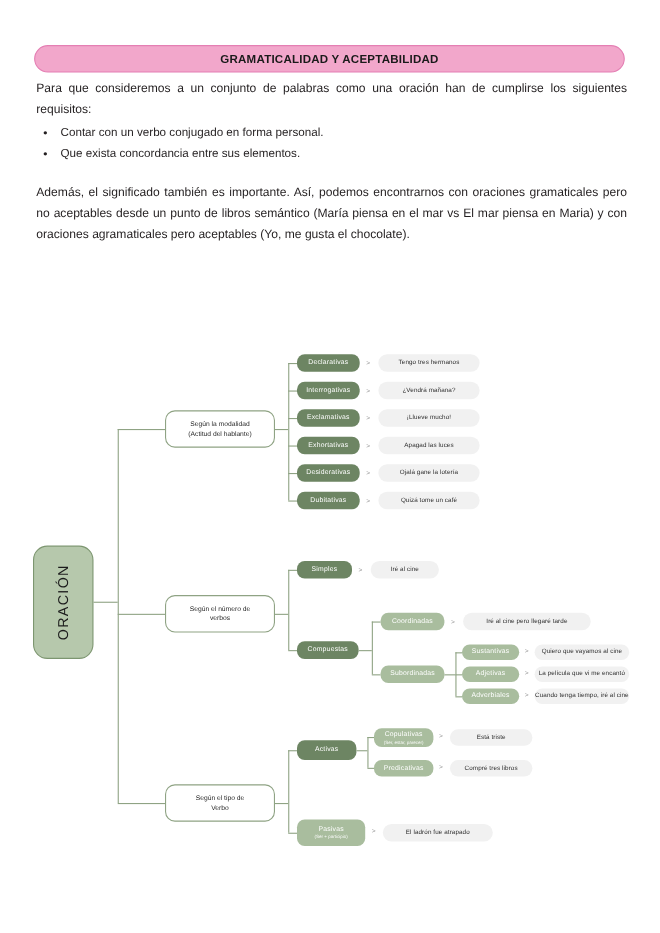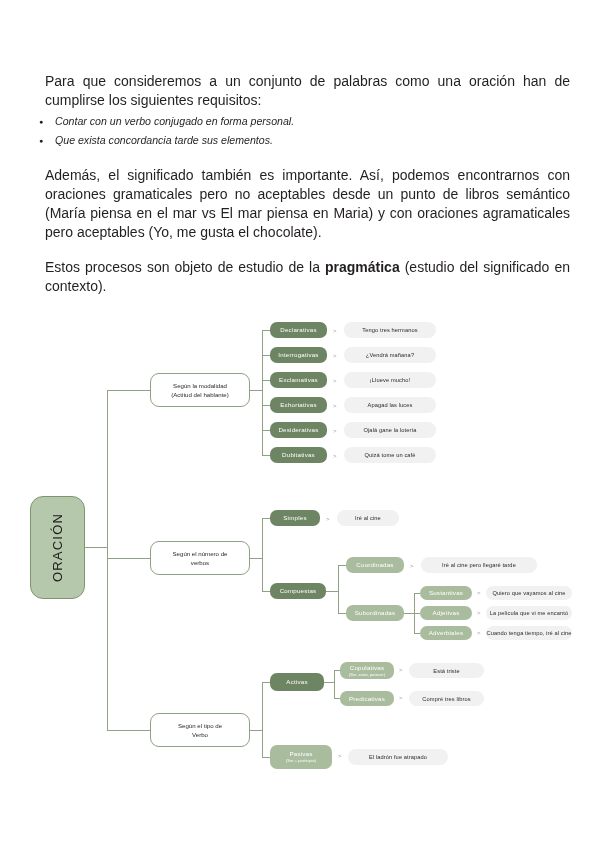--- a/index.html
+++ b/index.html
@@ -17,25 +17,25 @@
     display:flex;align-items:center;justify-content:center;
     box-sizing:border-box;
   }
   .banner-title{
     font-size:10.5px;font-weight:bold;letter-spacing:.2px;color:#1a1a1a;
   }
 
   
   .prose{position:absolute;left:29px;top:72px;width:541px;}
   .para{
-    font-size:14px;line-height:19px;text-align:justify;color:#231f20;
-    margin:0 0 0 16px;
+    font-size:11px;line-height:19px;text-align:justify;color:#231f20;
+    margin:0 0 0 4px;
   }
   .para.spaced{margin-top:16px;}
-  .bullets{list-style:none;margin:2px 0 0 0;padding:0;font-style:italic;}
+  .bullets{list-style:none;margin:2px 0 0 0;padding:0;}
   .bullets li{
     font-size:10.6px;line-height:19px;position:relative;padding-left:26px;
   }
   .bullets li:before{
     content:"\25CF";position:absolute;left:10px;top:0;font-size:7px;line-height:19px;
   }
   b{font-weight:bold;}
 
   
   .diagram{position:absolute;left:0;top:300px;width:600px;height:500px;}
@@ -88,29 +88,31 @@
   
   .ln{position:absolute;background:#8fa384;}
   .lnh{height:1px;}
   .lnv{width:1px;}
 </style>
 </head>
 <body>
 
 <div class="page">
 
+  <div class="banner">
+    <div class="banner-title">GRAMATICALIDAD Y ACEPTABILIDAD</div>
+  </div>
 
   <div class="prose">
     <p class="para">Para que consideremos a un conjunto de palabras como una oración han de cumplirse los siguientes requisitos:</p>
     <ul class="bullets">
       <li>Contar con un verbo conjugado en forma personal.</li>
-      <li>Que exista concordancia tarde sus elementos.</li>
+      <li>Que exista concordancia entre sus elementos.</li>
     </ul>
     <p class="para spaced">Además, el significado también es importante. Así, podemos encontrarnos con oraciones gramaticales pero no aceptables desde un punto de libros semántico (María piensa en el mar vs El mar piensa en Maria) y con oraciones agramaticales pero aceptables (Yo, me gusta el chocolate).</p>
-    <p class="para spaced"><span>Estos procesos son objeto de estudio de la </span><b>pragmática</b><span> (estudio del significado en contexto).</span></p>
   </div>
 
   <div class="diagram">
 
     <div class="node root">
       <span>ORACIÓN</span>
     </div>
 
     <div class="ln lnv" style="left:107px;top:90px;height:340px;"></div>
     <div class="ln lnh" style="left:85px;top:247px;width:22px;"></div>

